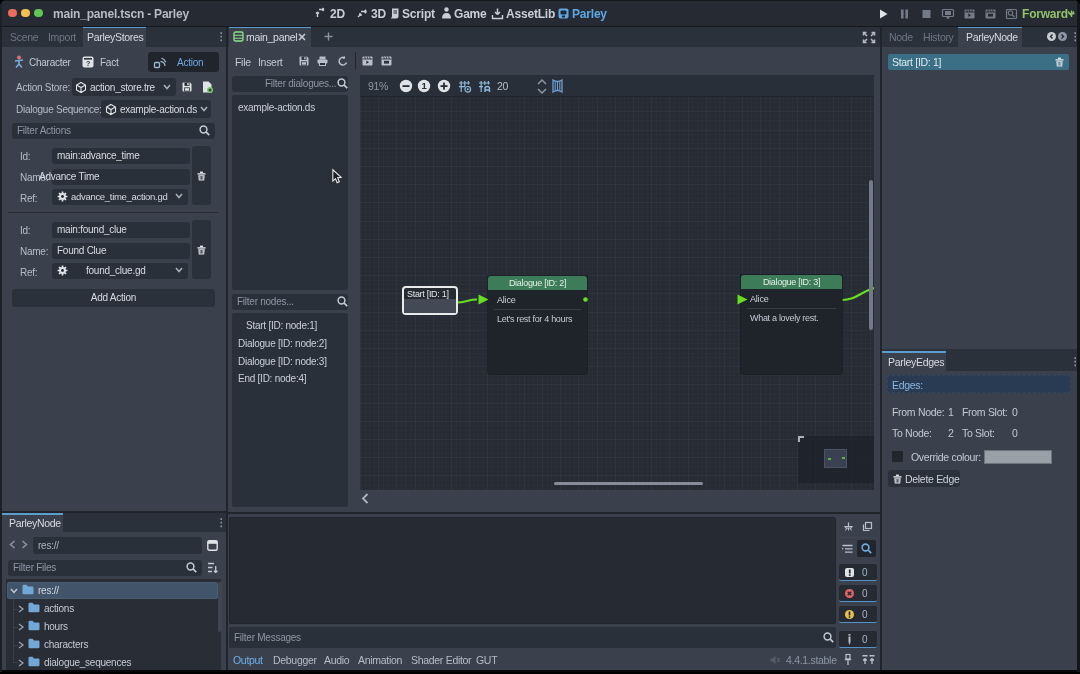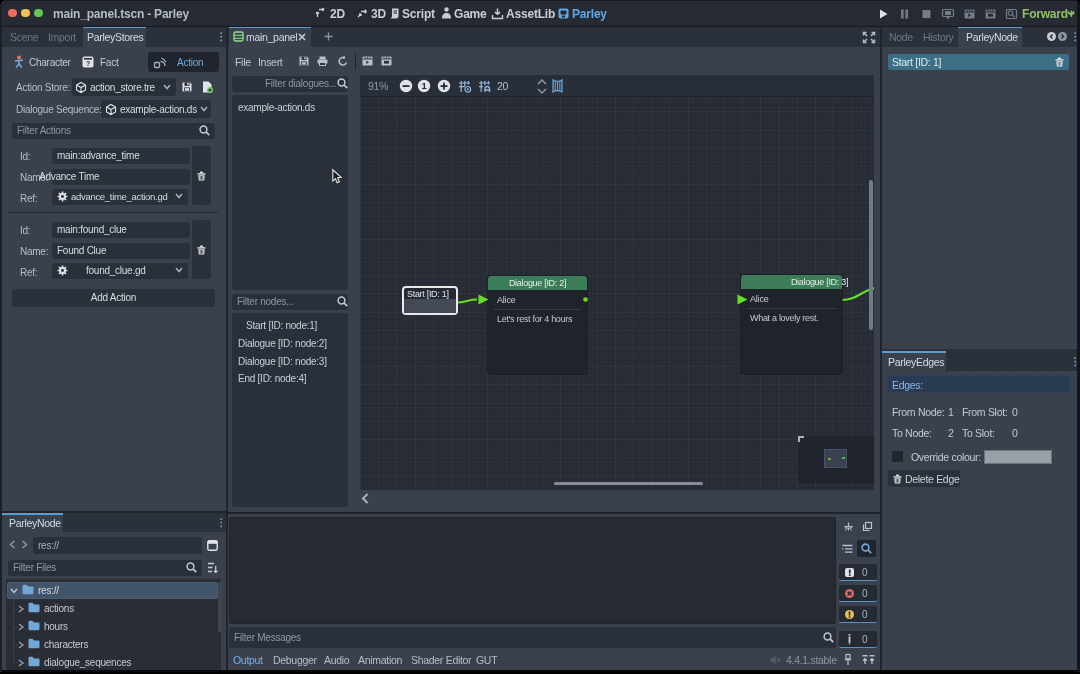--- a/index.html
+++ b/index.html
@@ -394,21 +394,21 @@
     <div class="abs" style="left:128px; top:201px; width:99px; height:98px; background:rgba(31,35,42,0.96); border-radius:0 0 3px 3px; box-shadow:0 0 0 1px rgba(20,23,28,0.6);">
       <div class="abs" style="left:0; top:0; width:99px; height:14px; background:#3d7c58; border-radius:3px 3px 0 0;"></div>
       <div class="abs" style="left:0; top:1.5px; width:99px; text-align:center; font-size:9px; letter-spacing:-0.3px; color:#e2f0e7; white-space:nowrap;">Dialogue [ID: 2]</div>
       <div class="abs" style="left:9px; top:19px; font-size:9px; letter-spacing:-0.2px; color:#ccd3da;">Alice</div>
       <div class="abs" style="left:6px; top:33px; width:87px; height:1px; background:#363c46;"></div>
       <div class="abs" style="left:9px; top:38px; font-size:9px; letter-spacing:-0.3px; color:#c3cad4; white-space:nowrap;">Let's rest for 4 hours</div>
     </div>
 
     <div class="abs" style="left:381px; top:200px; width:101px; height:99px; background:rgba(31,35,42,0.96); border-radius:0 0 3px 3px; box-shadow:0 0 0 1px rgba(20,23,28,0.6);">
       <div class="abs" style="left:0; top:0; width:101px; height:14px; background:#3d7c58; border-radius:3px 3px 0 0;"></div>
-      <div class="abs" style="left:0; top:1.5px; width:101px; text-align:center; font-size:9px; letter-spacing:-0.3px; color:#e2f0e7; white-space:nowrap;margin-left:28px;">Dialogue [ID: 3]</div>
+      <div class="abs" style="left:0; top:1.5px; width:101px; text-align:center; font-size:9px; letter-spacing:-0.3px; color:#e2f0e7; white-space:nowrap;">Dialogue [ID: 3]</div>
       <div class="abs" style="left:9px; top:19px; font-size:9px; letter-spacing:-0.2px; color:#ccd3da;">Alice</div>
       <div class="abs" style="left:6px; top:33px; width:89px; height:1px; background:#363c46;"></div>
       <div class="abs" style="left:9px; top:38px; font-size:9px; letter-spacing:-0.3px; color:#c3cad4; white-space:nowrap;">What a lovely rest.</div>
     </div>
 
     <svg style="left:0; top:0; z-index:5;" width="514" height="415" viewBox="0 0 514 415">
       <path d="M118.5 219.5 L 128.5 224.5 L 118.5 229.5 Z" fill="#68de20"></path>
       <path d="M377.5 219.5 L 387.5 224.5 L 377.5 229.5 Z" fill="#68de20"></path>
       <circle cx="225.5" cy="224.5" r="2.3" fill="#68de20"></circle>
     </svg>

